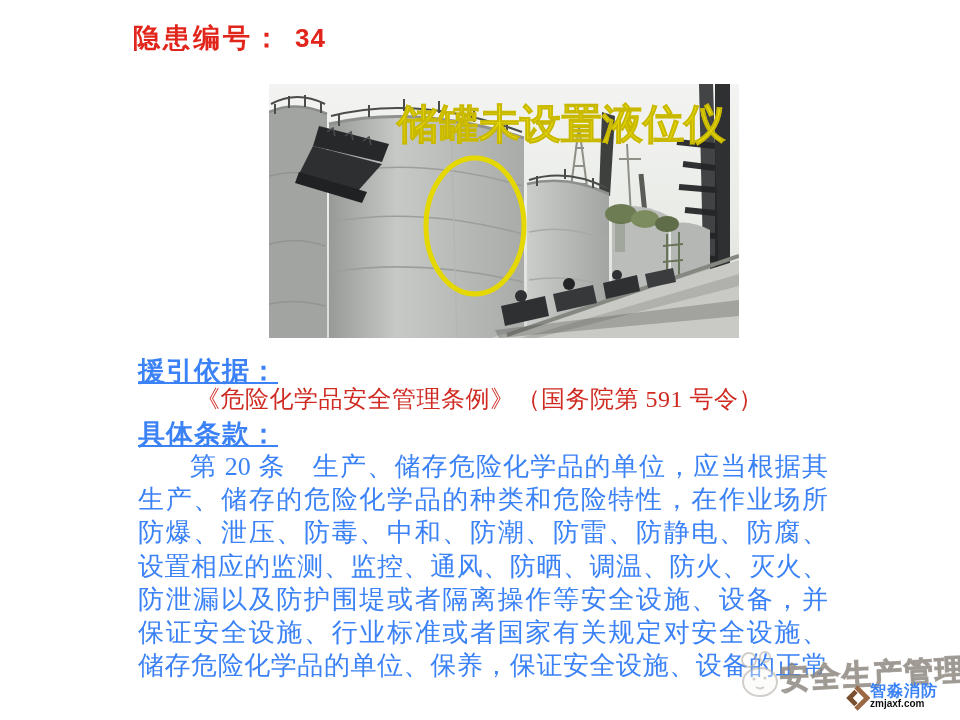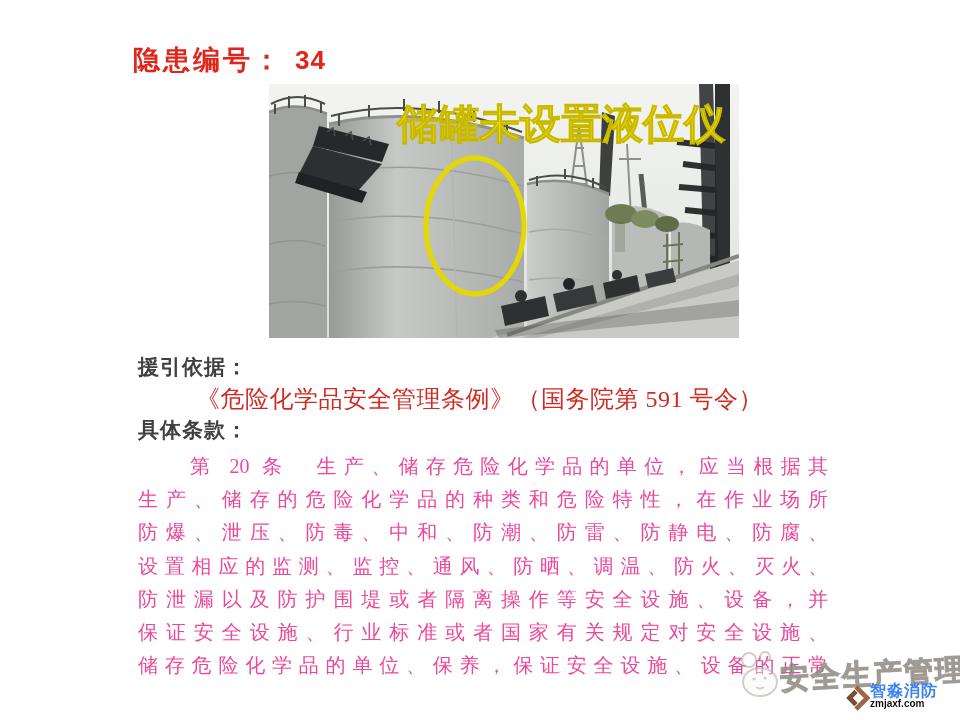--- a/index.html
+++ b/index.html
@@ -16,21 +16,20 @@
   .hazard-title {
     position: absolute;
     left: 133px;
     top: 20px;
     font-family: "Liberation Sans", "DejaVu Sans", sans-serif;
     font-weight: bold;
     color: #e1251b;
     font-size: 27px;
     letter-spacing: 3px;
     white-space: nowrap;
-    margin-top: 22px;
   }
   .hazard-title .num {
     font-size: 26px;
     margin-left: 12px;
     letter-spacing: 1px;
   }
 
   
   .photo {
     position: absolute;
@@ -45,46 +44,47 @@
   .photo-caption-text {
     font-family: "Liberation Sans", "DejaVu Sans", sans-serif;
     font-weight: bold;
   }
 
   
   .heading {
     position: absolute;
     left: 138px;
     font-weight: bold;
-    color: #404040;
-    font-size: 21px;
+    color: #3b82f6;
+    font-size: 27px;
     letter-spacing: 1px;
     white-space: nowrap;
+    text-decoration: underline;
   }
   .heading.basis { top: 353px; }
   .heading.clause { top: 416px; }
   .citation-line {
     position: absolute;
     left: 196px;
     top: 383px;
     font-size: 24px;
     color: #cf2b22;
     white-space: nowrap;
     letter-spacing: 0.5px;
   }
   .citation-line .decree { margin-left: 2px; }
 
   
   .article {
     position: absolute;
     left: 138px;
     top: 450px;
     width: 690px;
-    color: #ec4899;
-    font-size: 20px;
+    color: #3b82f6;
+    font-size: 26px;
   }
   .article .line {
     height: 33.2px;
     line-height: 33.2px;
     text-align: justify;
     text-align-last: justify;
     white-space: normal;
   }
   .article .line.first { padding-left: 52px; width: 638px; }
   .article .line.last { text-align-last: left; }

